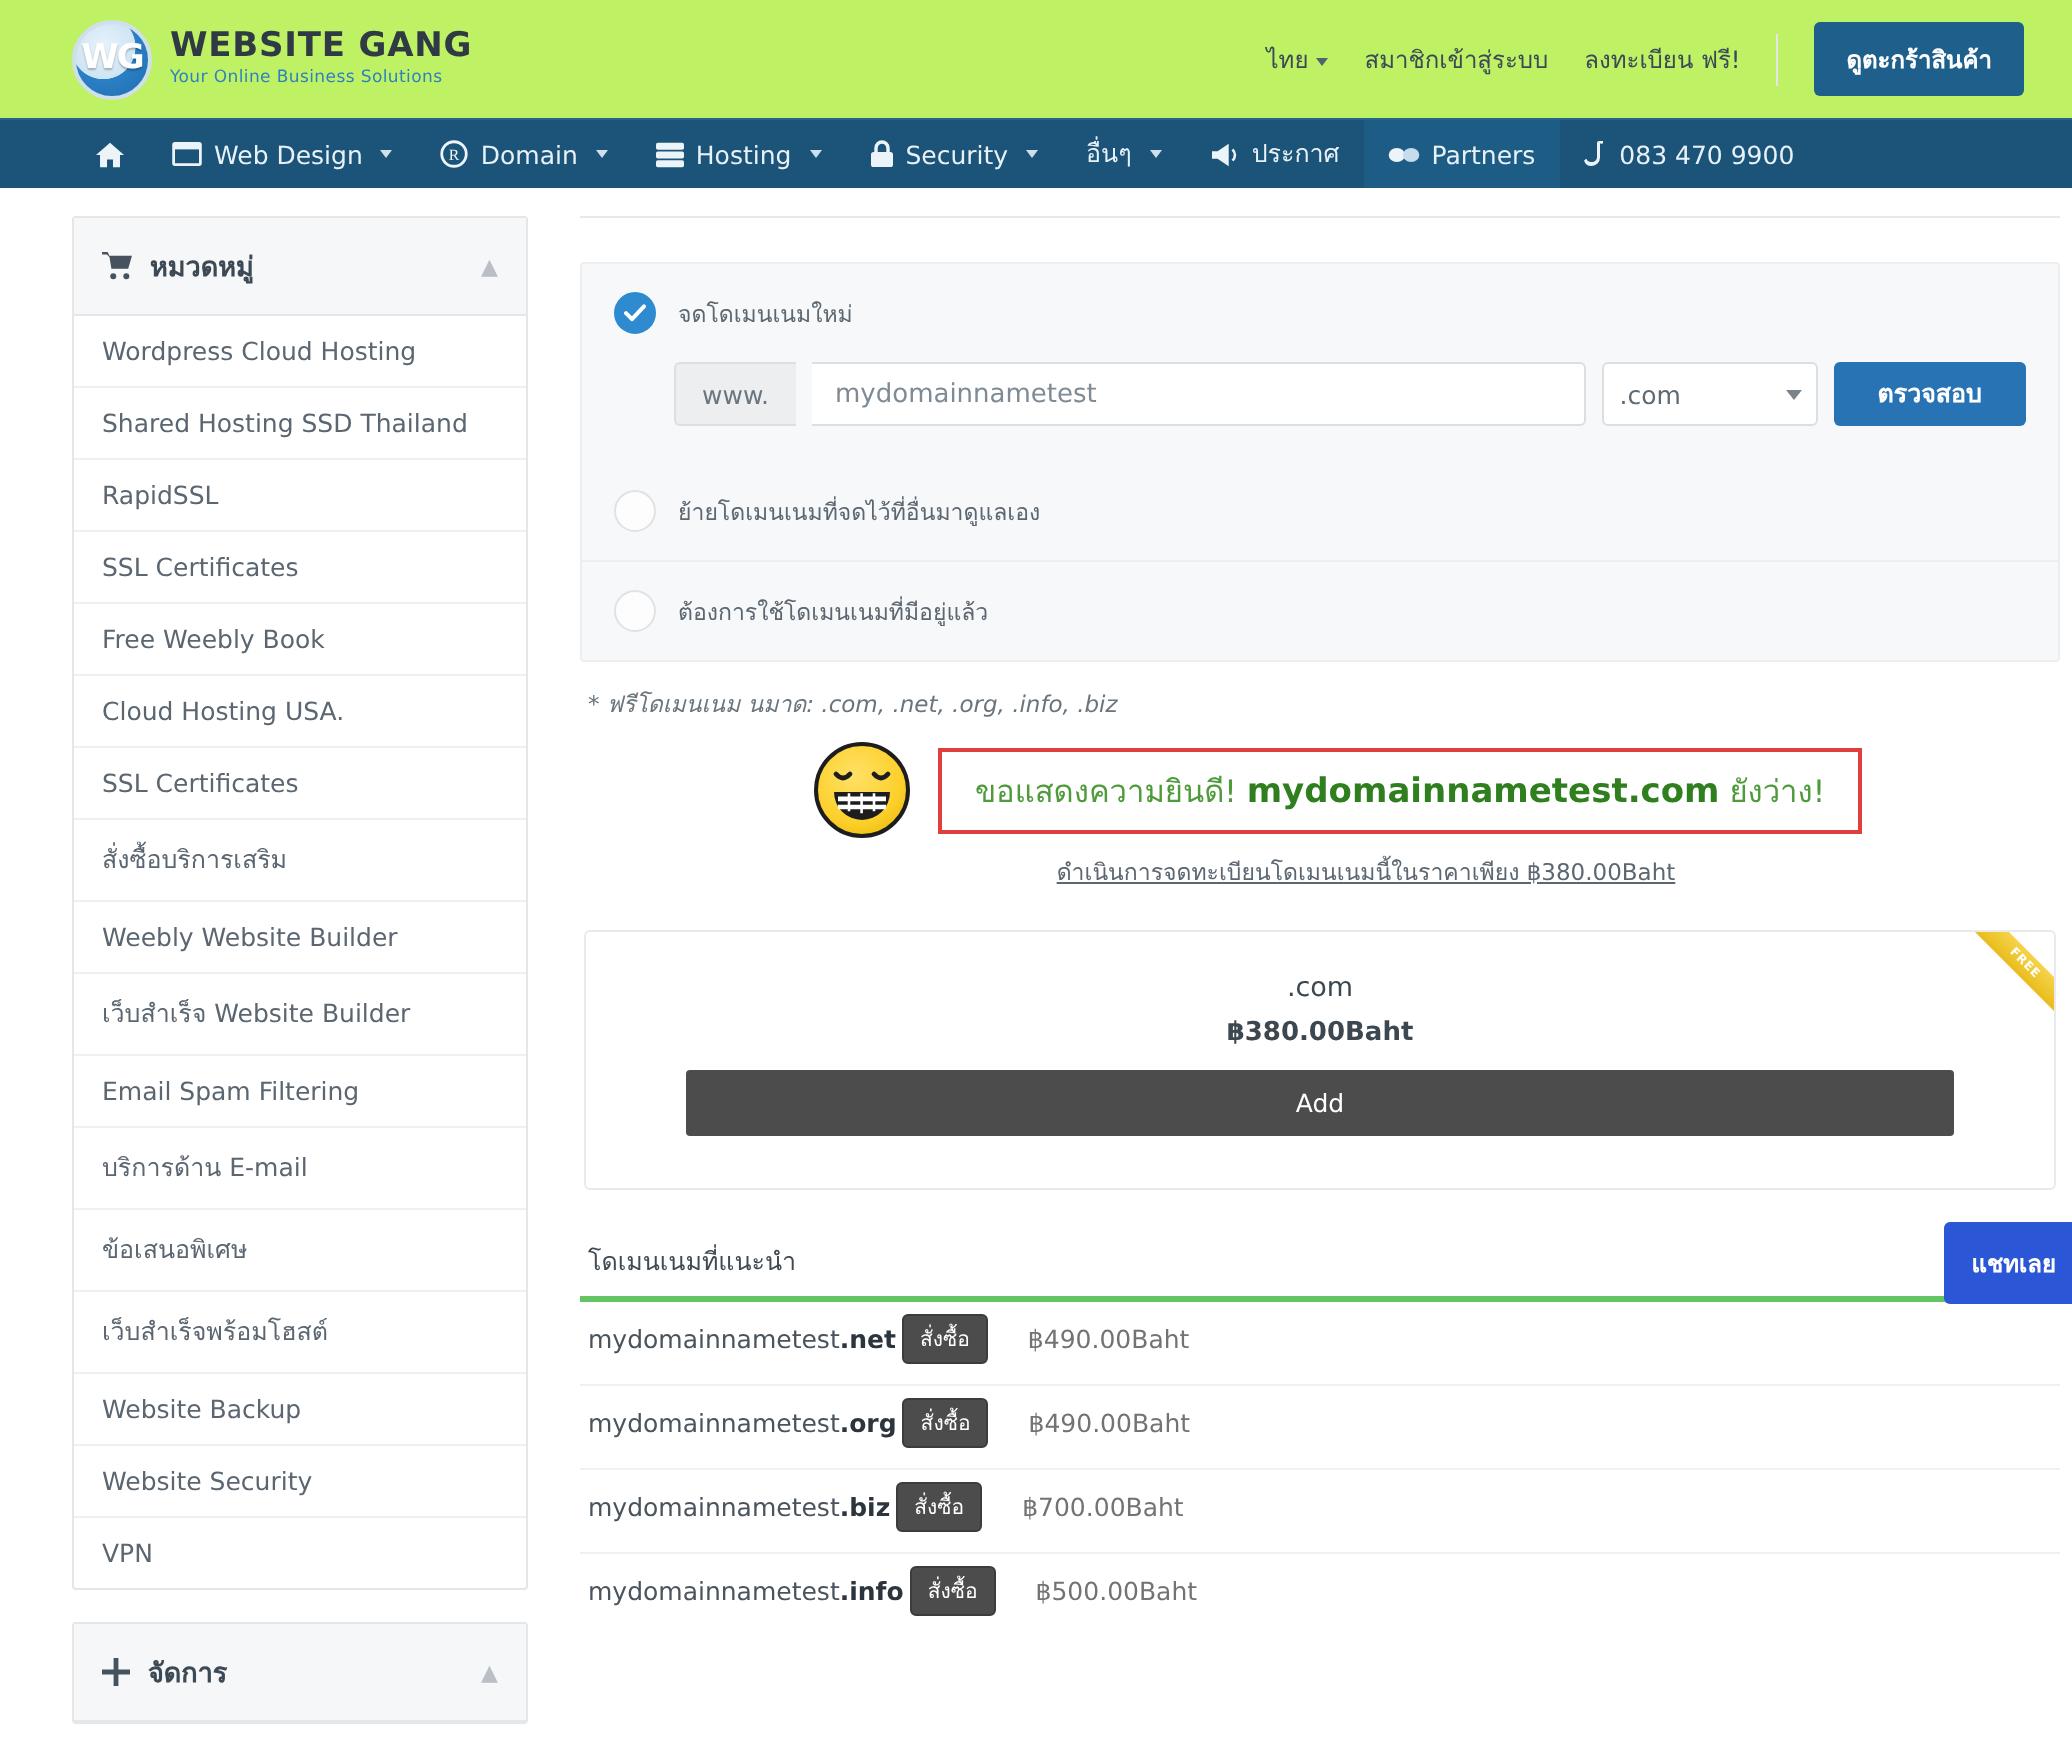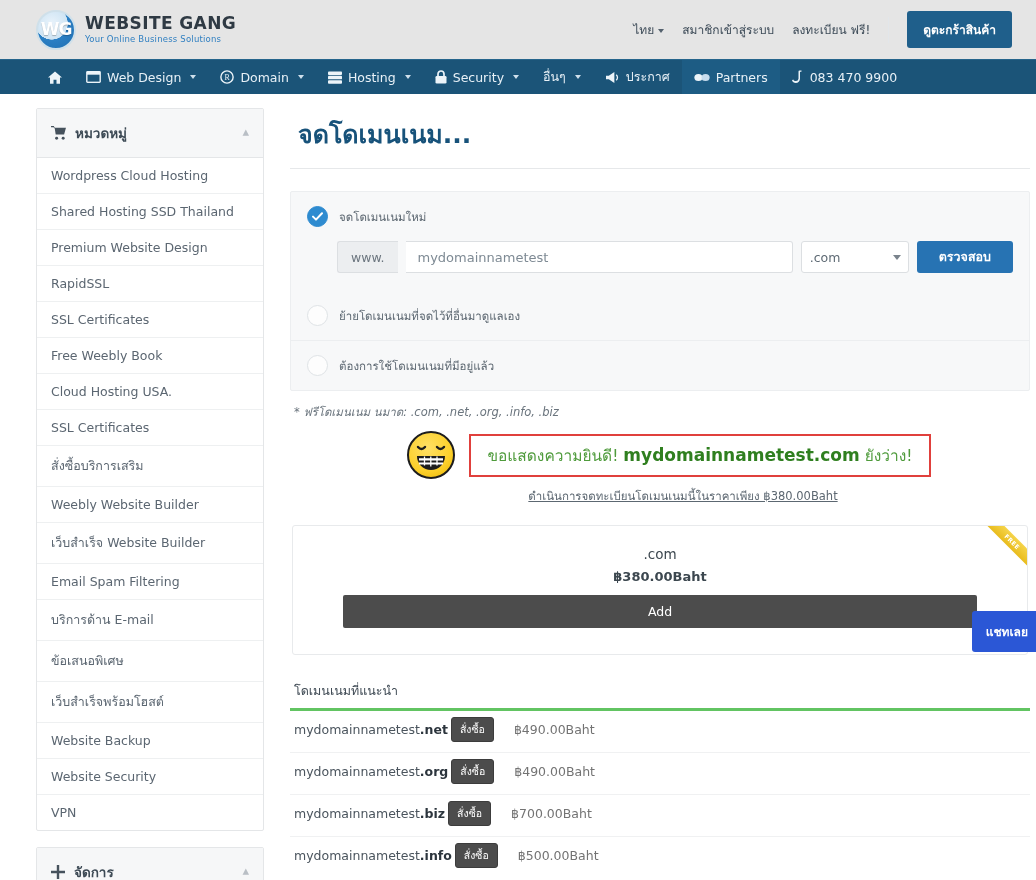--- a/index.html
+++ b/index.html
@@ -6,21 +6,21 @@
   html, body {
     width: 1036px; height: 880px;
     background: #ffffff;
     font-family: "DejaVu Sans", "Liberation Sans", sans-serif;
     overflow: hidden;
   }
   .page { position: relative; width: 1036px; height: 880px; background:#fff; }
 
   
   .topbar {
-    height: 59px; background: #e5e5e5;
+    height: 59px; background: #bef264;
     display: flex; align-items: center;
     padding: 0 24px 0 36px;
   }
   .logo { display: flex; align-items: center; gap: 9px; }
   .logo-badge {
     width: 40px; height: 40px; border-radius: 50%;
     background: radial-gradient(circle at 38% 32%, #e9f3fb 0%, #cfe4f3 48%, #2b7fc4 49%, #1f6fb2 100%);
     border: 2px solid #cfe0ea;
     display:flex; align-items:center; justify-content:center;
     position: relative; overflow:hidden;
@@ -60,21 +60,21 @@
 
   
   .body-wrap { display:flex; padding: 14px 0 0 36px; gap: 26px; }
 
   
   .sidebar { width: 228px; flex:0 0 228px; }
   .side-panel { border:1px solid #e4e6e8; background:#fff; border-radius:2px; }
   .side-head {
     background:#f6f7f8; border-bottom:1px solid #e4e6e8;
     padding: 13px 14px; display:flex; align-items:center; gap:9px;
-    font-size:13.5px; color:#3d4a55; font-weight:bold;font-family:Liberation Mono, monospace;
+    font-size:13.5px; color:#3d4a55; font-weight:bold;
   }
   .side-head .chev { margin-left:auto; color:#b9bfc5; font-size:11px; }
   .side-item {
     padding: 10px 14px; font-size:12.5px; color:#5b6671;
     border-bottom:1px solid #eef0f1; cursor:pointer;
     display:flex; 
   }
   .side-item:last-child { border-bottom:none; }
   .side-panel + .side-panel { margin-top: 16px; }
 
@@ -308,23 +308,20 @@
           <span>หมวดหมู่</span>
           <span class="chev">▲</span>
         </div>
         <div class="side-item">
             <span>Wordpress Cloud Hosting</span>
           </div>
         <div class="side-item">
             <span>Shared Hosting SSD Thailand</span>
           </div>
         <div class="side-item">
-            <span>Premium Website Design</span>
-          </div>
-        <div class="side-item">
             <span>RapidSSL</span>
           </div>
         <div class="side-item">
             <span>SSL Certificates</span>
           </div>
         <div class="side-item">
             <span>Free Weebly Book</span>
           </div>
         <div class="side-item">
             <span>Cloud Hosting USA.</span>
@@ -374,21 +371,20 @@
           <span>จัดการ</span>
           <span class="chev">▲</span>
         </div>
 
       </div>
 
     </div>
 
     <div class="main">
 
-      <div class="page-title">จดโดเมนเนม...</div>
       <div class="title-rule"></div>
 
       <div class="search-box">
 
         <div class="opt-row">
           <span class="radio checked">
             <svg width="11" height="9" viewBox="0 0 11 9">
                 <path d="M1 4.6L4 7.6 10 1.2" fill="none" stroke="#fff" stroke-width="2" stroke-linecap="round" stroke-linejoin="round"></path>
               </svg>
           </span>

